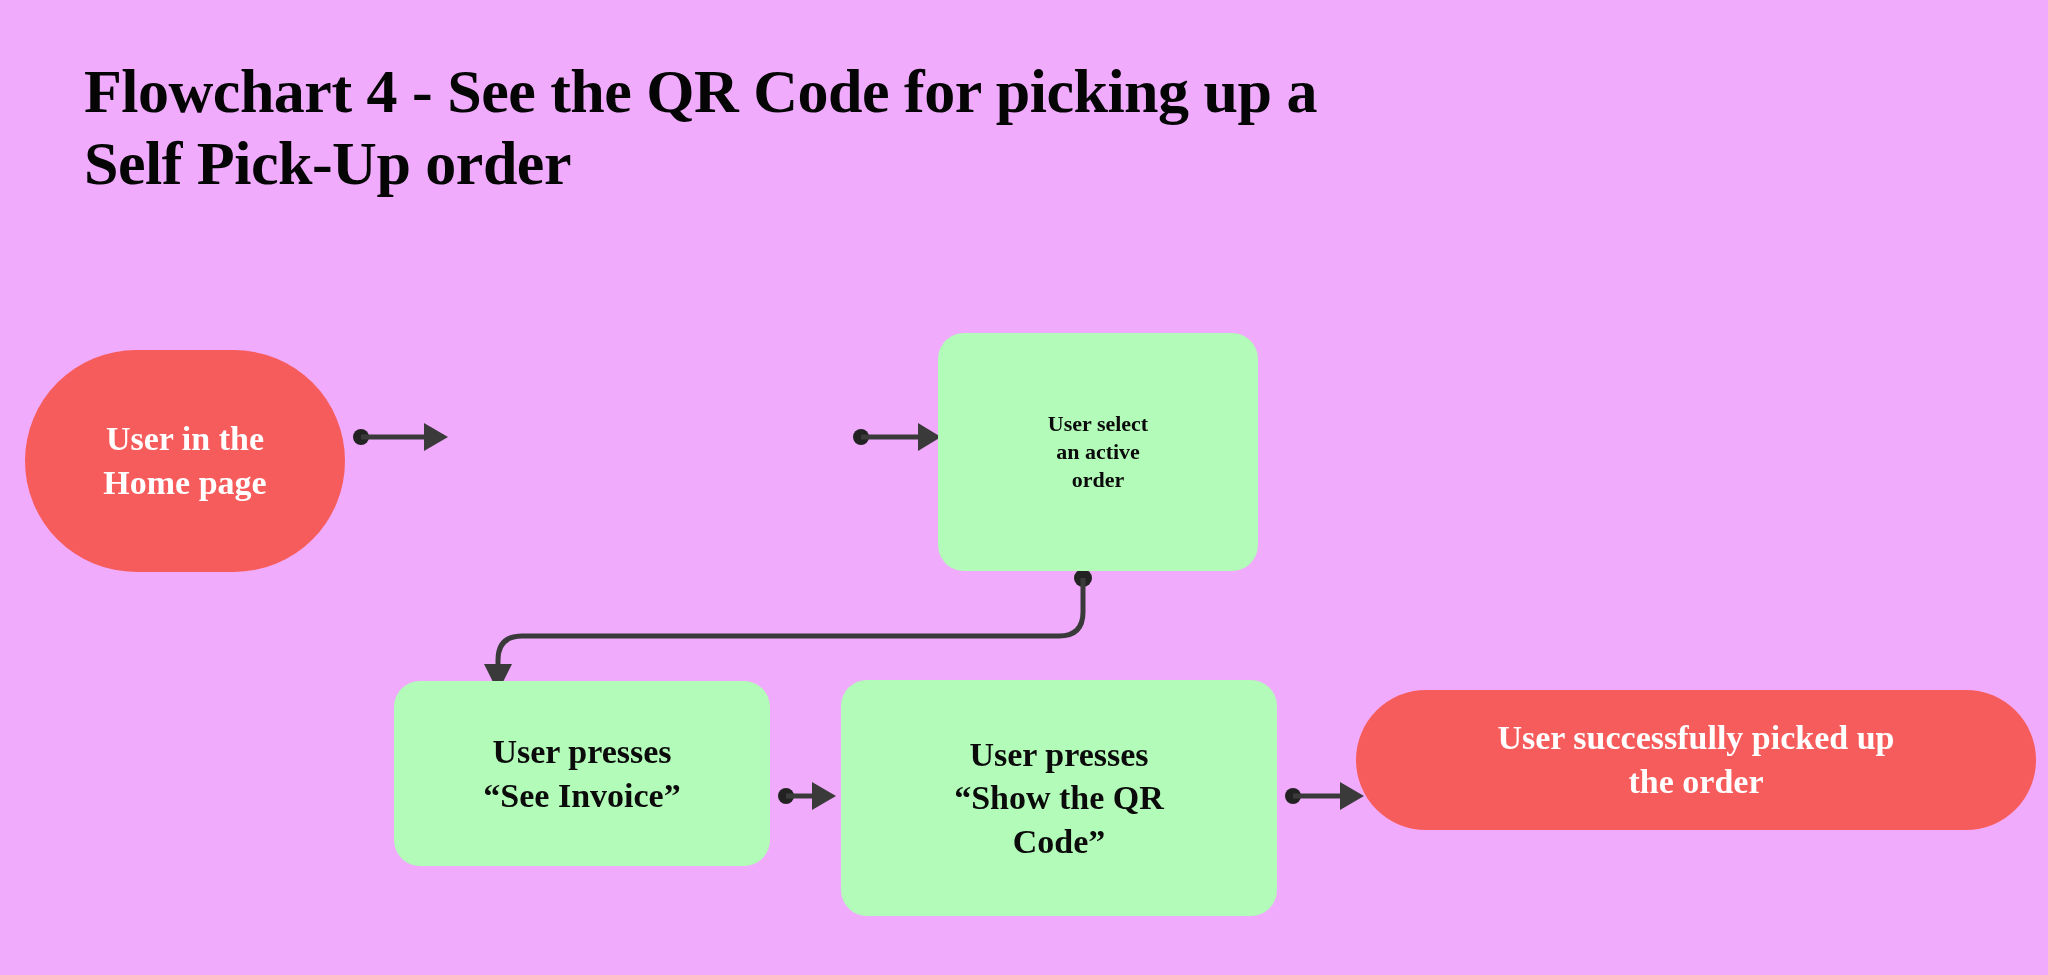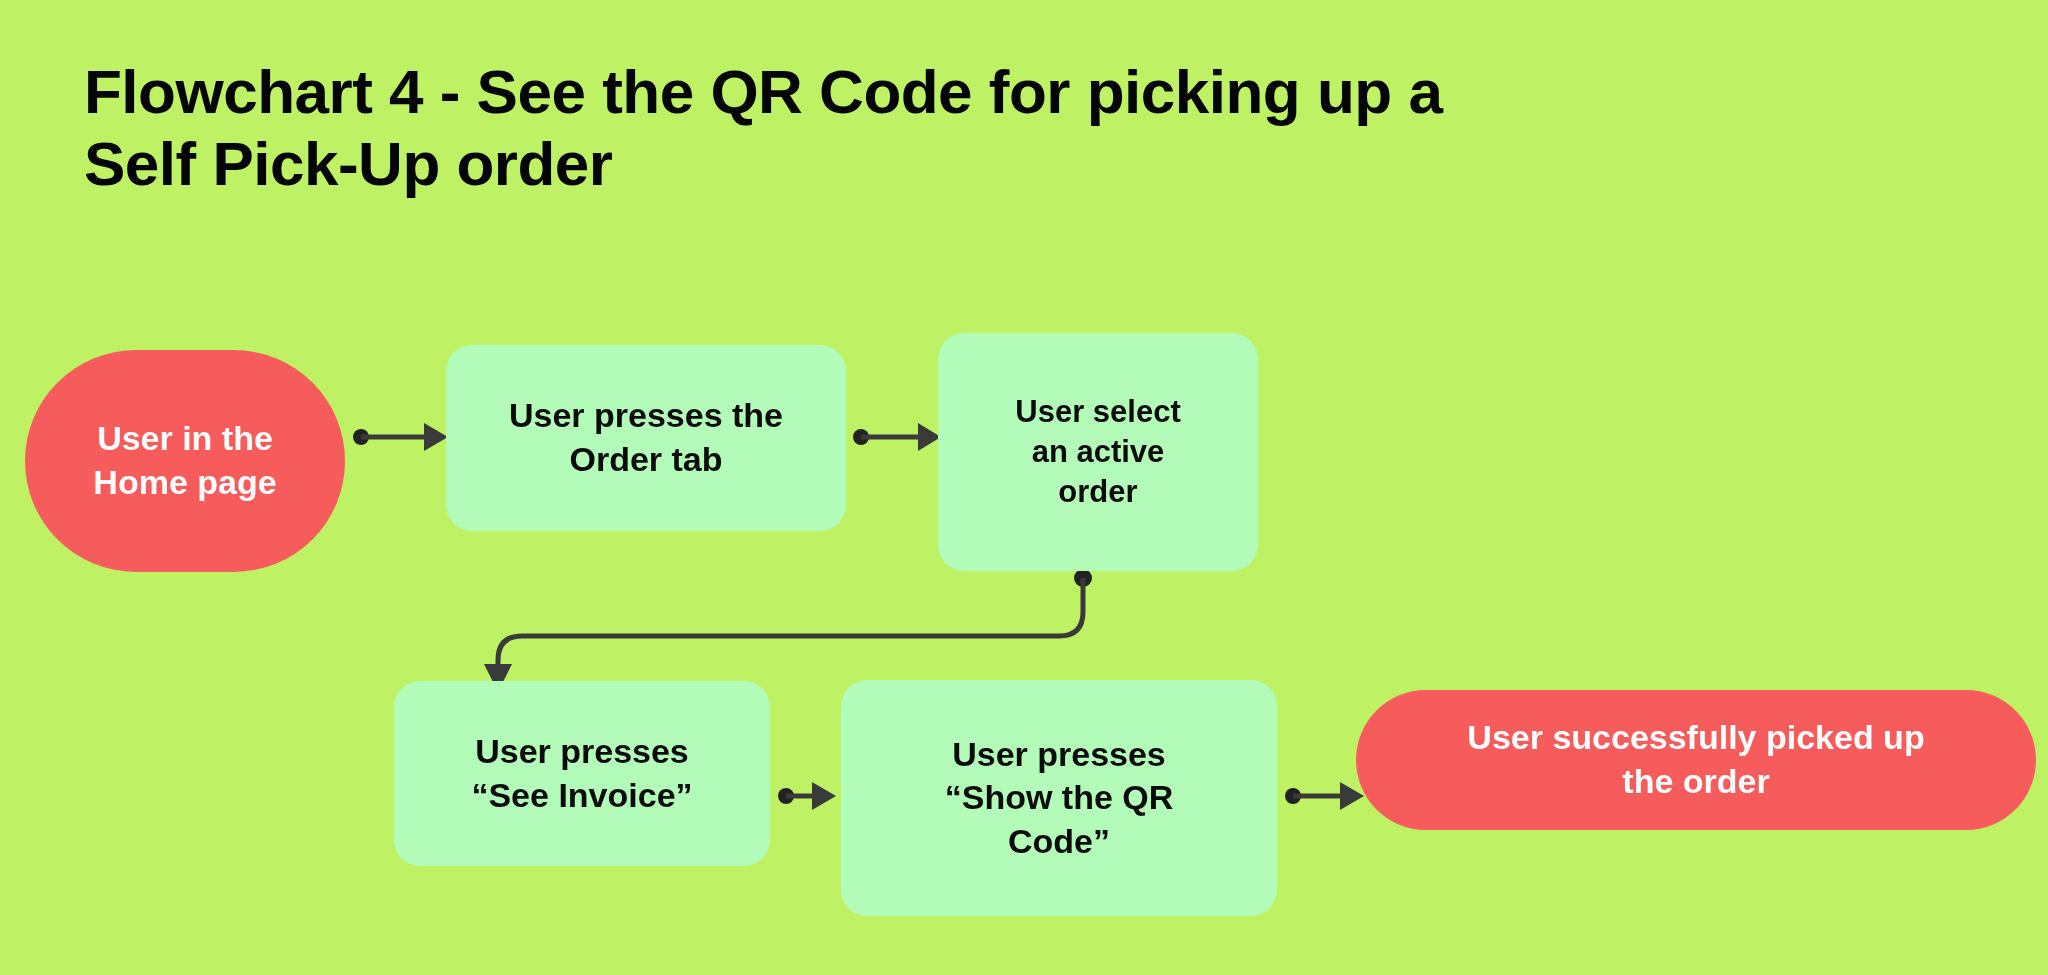--- a/index.html
+++ b/index.html
@@ -9,22 +9,23 @@
     background: #ffffff;
   }
   body {
     font-family: "Liberation Sans", sans-serif;
     -webkit-font-smoothing: antialiased;
   }
   #canvas {
     position: relative;
     width: 2048px;
     height: 975px;
-    background: #bef264;
+    background: #f0abfc;
     overflow: hidden;
+    font-family: Liberation Serif, serif;
   }
 
   
   #title {
     position: absolute;
     left: 84px;
     top: 56px;
     width: 1880px;
     font-size: 62px;
     line-height: 1.16;
@@ -54,21 +55,21 @@
   }
   .node.red {
     background: #f75c5c;
     color: #ffffff;
     border-radius: 999px;
   }
 
   
   #node-home        { left: 25px;   top: 350px; width: 320px; height: 222px; font-size: 34px; }
   #node-order-tab   { left: 446px;  top: 345px; width: 400px; height: 186px; font-size: 34px; }
-  #node-active      { left: 938px;  top: 333px; width: 320px; height: 238px; font-size: 31px; }
+  #node-active      { left: 938px;  top: 333px; width: 320px; height: 238px; font-size: 22px; }
   #node-invoice     { left: 394px;  top: 681px; width: 376px; height: 185px; font-size: 34px; }
   #node-qr          { left: 841px;  top: 680px; width: 436px; height: 236px; font-size: 34px; }
   #node-success     { left: 1356px; top: 690px; width: 680px; height: 140px; font-size: 34px; }
 
   
   #edges {
     position: absolute;
     left: 0;
     top: 0;
     width: 2048px;
@@ -126,22 +127,20 @@
     <g>
       <circle class="edge-dot" cx="1293" cy="796" r="8"></circle>
       <line class="edge-line" x1="1293" y1="796" x2="1340" y2="796"></line>
       <polygon class="edge-head" points="1340,782 1364,796 1340,810"></polygon>
     </g>
   </svg>
 
   <div class="node red" id="node-home">User in the
 Home page</div>
 
-  <div class="node green" id="node-order-tab">User presses the
-Order tab</div>
 
   <div class="node green" id="node-active">User select
 an active
 order</div>
 
   <div class="node green" id="node-invoice">User presses
 “See Invoice”</div>
 
   <div class="node green" id="node-qr">User presses
 “Show the QR

